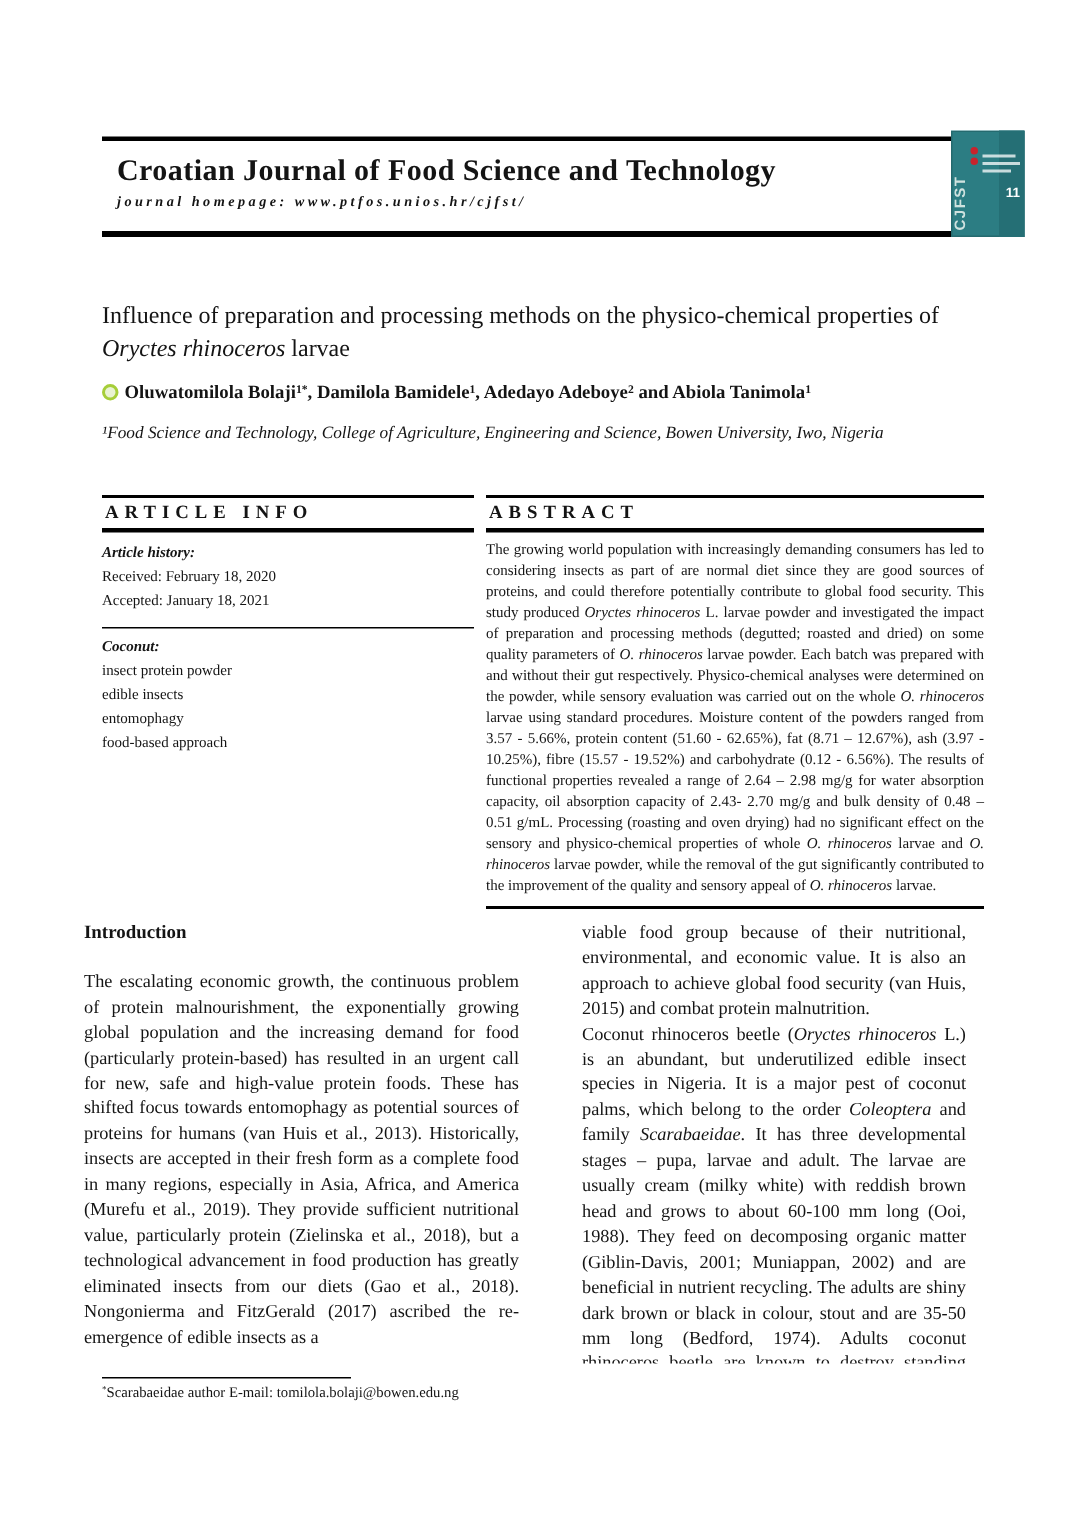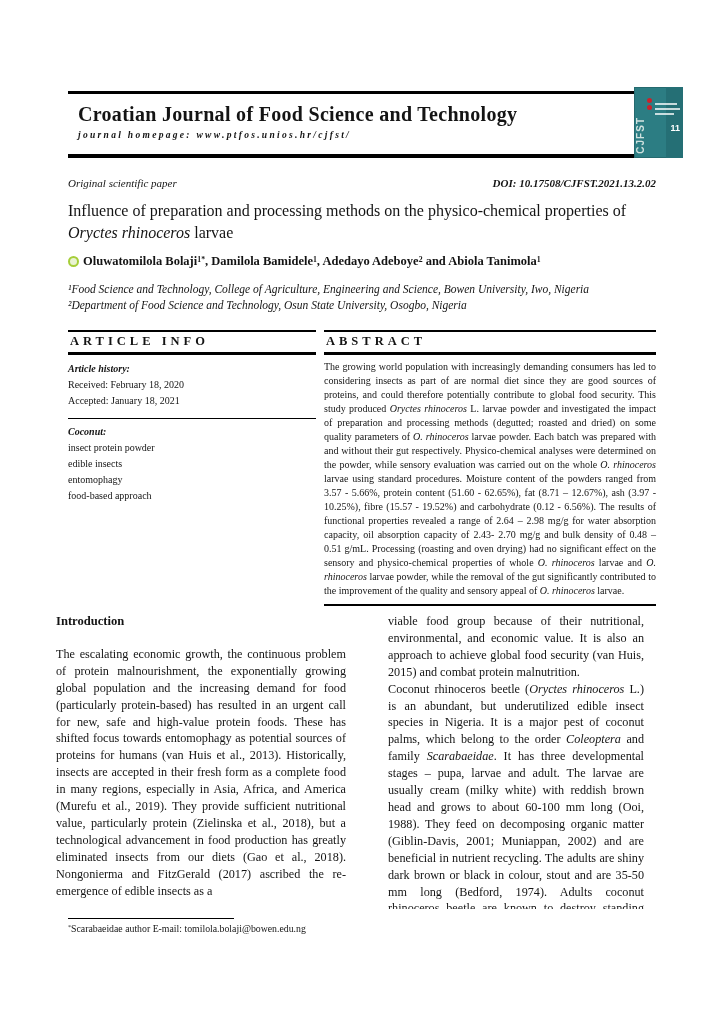--- a/index.html
+++ b/index.html
@@ -75,34 +75,29 @@
     <div class="shade"></div>
     <span class="dot d1"></span>
     <span class="dot d2"></span>
     <div class="tline t1"></div>
     <div class="tline t2"></div>
     <div class="tline t3"></div>
     <div class="acronym">CJFST</div>
     <div class="issue">11</div>
   </div>
 
-  <div class="meta-row">
-    <span>Original scientific paper</span>
-    <span class="doi">DOI: 10.17508/CJFST.2021.13.2.02</span>
-  </div>
 
   <h1 class="article-title"><span>Influence of preparation and processing methods on the physico-chemical properties of </span><span class="it">Oryctes rhinoceros</span><span> larvae</span></h1>
 
   <div class="authors-line">
     <span class="orcid-icon"></span><span><span>Oluwatomilola Bolaji</span><span class="sup">1*</span><span>, Damilola Bamidele</span><span class="sup">1</span><span>, Adedayo Adeboye</span><span class="sup">2</span><span> and Abiola Tanimola</span><span class="sup">1</span></span>
   </div>
 
   <div class="affiliations">
     <div>¹Food Science and Technology, College of Agriculture, Engineering and Science, Bowen University, Iwo, Nigeria</div>
-    <div>²Department of Food Science and Technology, Osun State University, Osogbo, Nigeria</div>
   </div>
 
   <div class="info-section">
     <div class="col-left">
       <div class="col-head">ARTICLE INFO</div>
       <div class="info-body">
         <div class="label-line">Article history:</div>
         <div>Received: February 18, 2020</div>
         <div>Accepted: January 18, 2021</div>
         <hr class="kw-rule">

